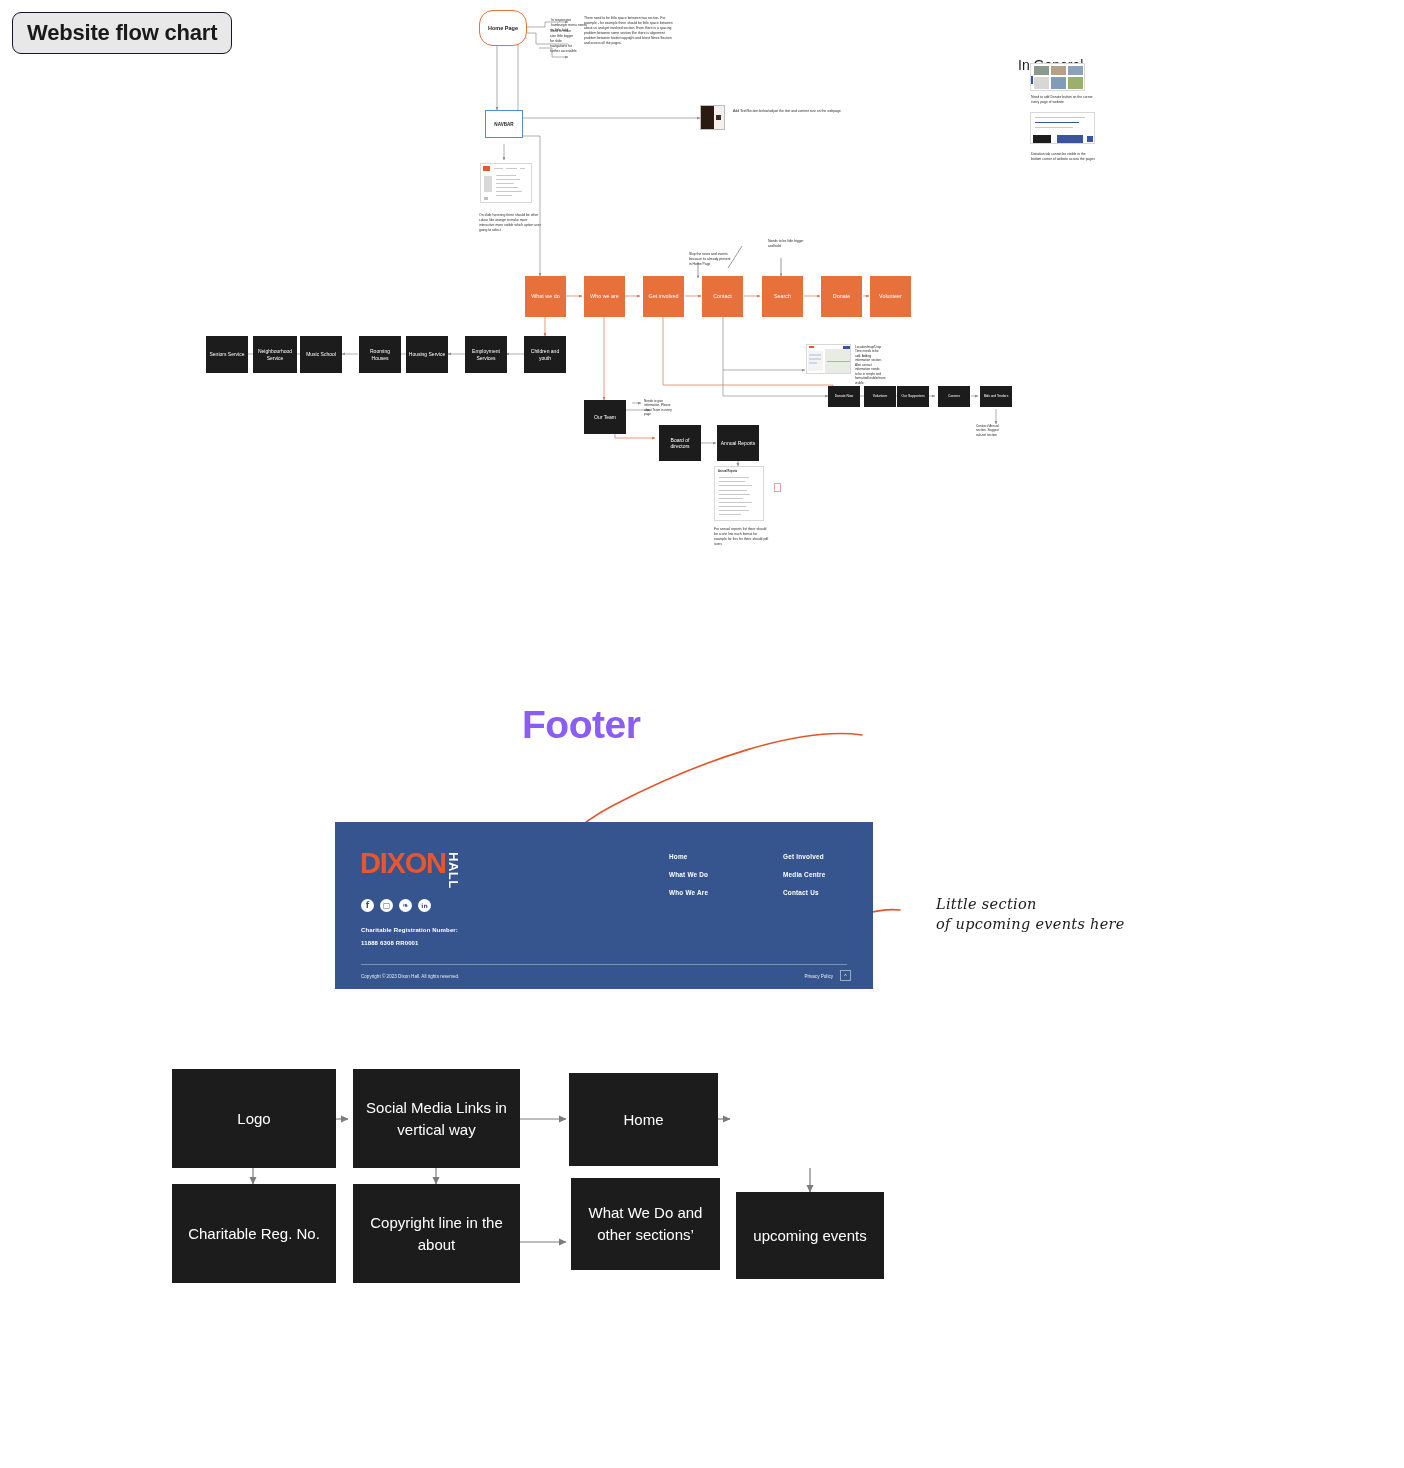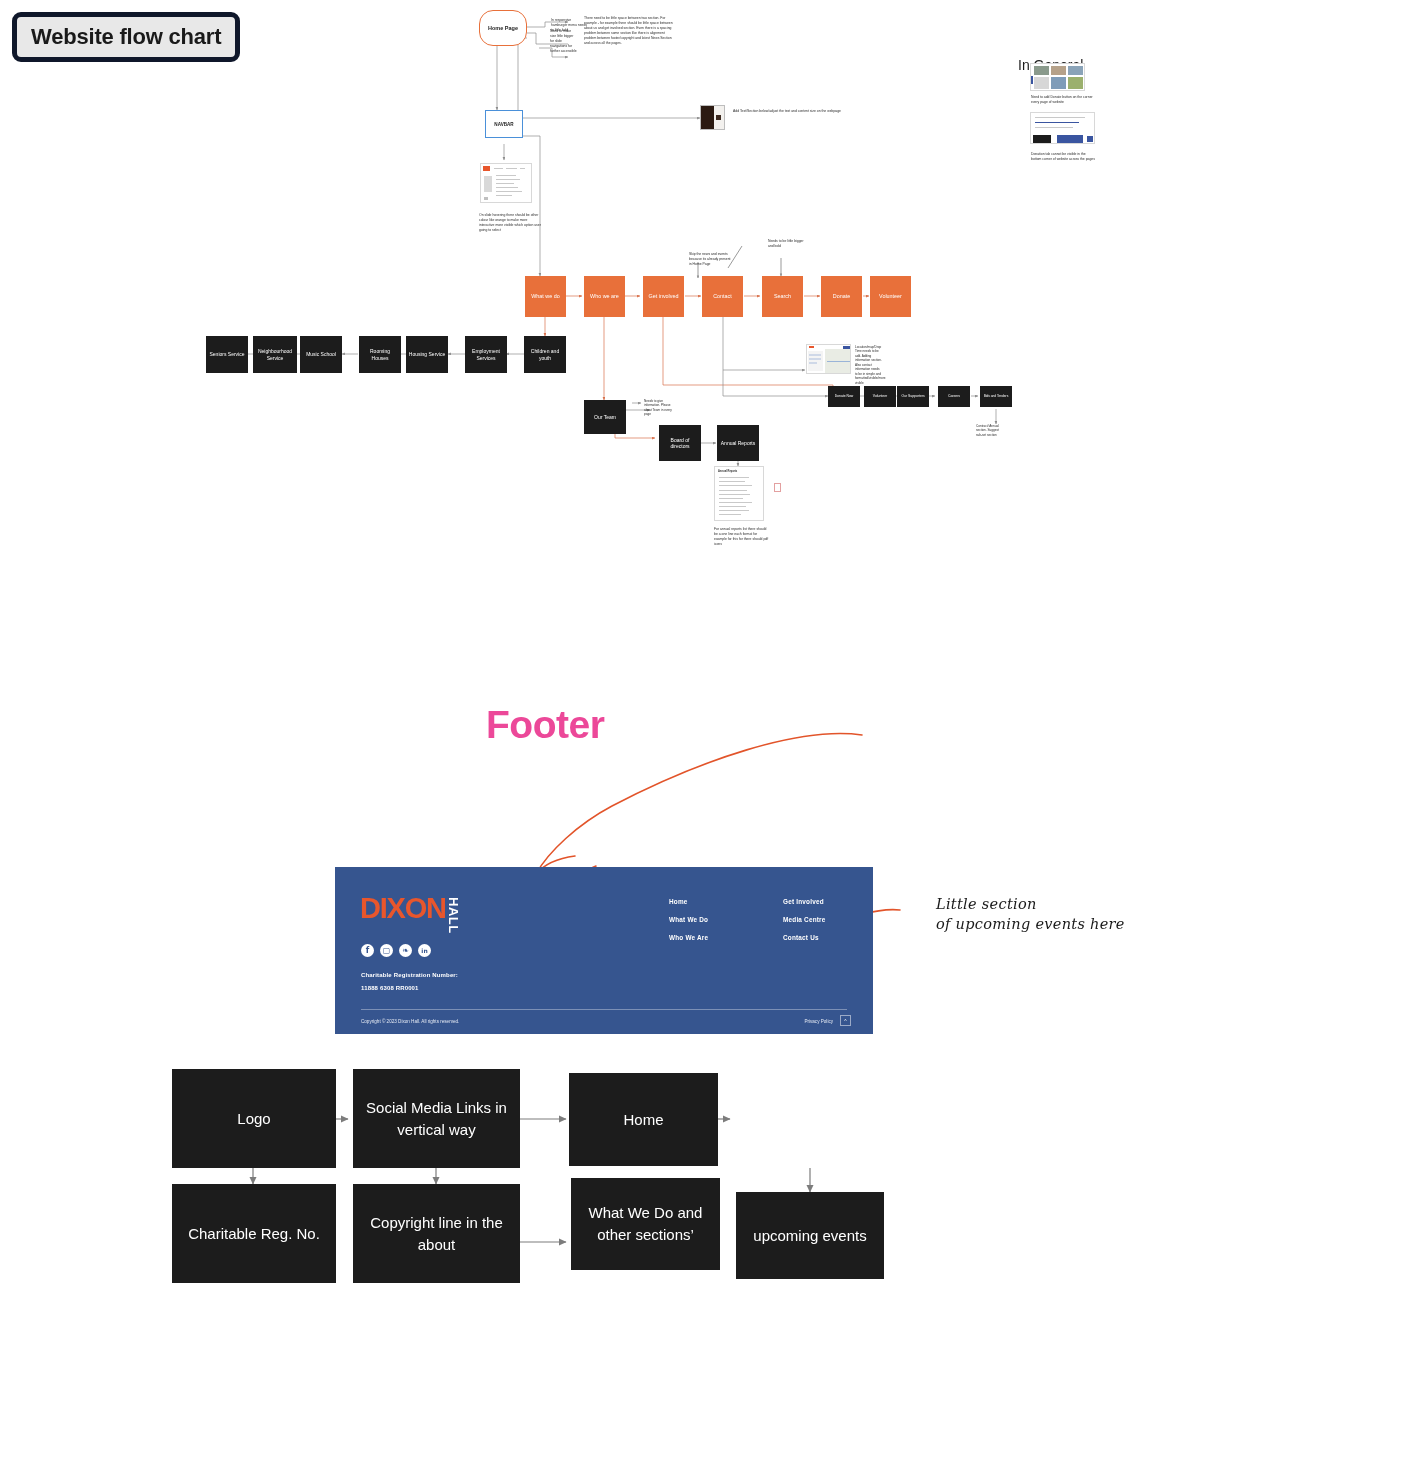--- a/index.html
+++ b/index.html
@@ -9,21 +9,21 @@
     background:#ffffff;
     font-family:"Liberation Sans", sans-serif;
     overflow:hidden;
   }
   #canvas { position:absolute; inset:0; }
   svg.wires { position:absolute; left:0; top:0; width:1404px; height:1468px; pointer-events:none; }
 
   
   .title-badge {
     position:absolute; left:12px; top:12px;
-    background:#e8e8e8; border:5px solid #0f172a; border-radius:9px;
+    background:#e8e8e8; border:1px solid #0f172a; border-radius:9px;
     padding:7px 14px; font-size:22px; font-weight:bold; color:#1a1a1a;
     letter-spacing:-0.2px;
   }
 
   
   .node { position:absolute; display:flex; align-items:center; justify-content:center; text-align:center; }
   .node-home {
     border:1.4px solid #e8703a; border-radius:14px; background:#ffffff;
     font-size:5.5px; color:#1d1d1d; font-weight:600;
   }
@@ -45,28 +45,28 @@
   .thumb { position:absolute; background:#fff; border:0.6px solid #d8d8d8; overflow:hidden; }
   .thumb-dark { background:#2b1a12; border:0.6px solid #bdbdbd; }
   .tline { position:absolute; background:#c9c9c9; height:1px; }
   .tblock { position:absolute; }
 
   
   .ingeneral-h { position:absolute; left:1018px; top:45px; font-size:14px; color:#1c1c1c;margin-top:12px; }
 
   
   .footer-h {
-    position:absolute; left:486px; top:703px;
-    font-size:39px; font-weight:bold; color:#ec4899; letter-spacing:-0.5px;
+    position:absolute; left:522px; top:703px;
+    font-size:39px; font-weight:bold; color:#8b5cf6; letter-spacing:-0.5px;
   }
 
   
   .footer-mock {
     position:absolute; left:335px; top:822px; width:538px; height:167px;
-    background:#36558f; color:#ffffff;margin-top:45px;
+    background:#36558f; color:#ffffff;
   }
   .logo-wrap { position:absolute; left:25px; top:30px; display:flex; align-items:flex-start; }
   .logo-dixon { font-size:29px; font-weight:bold; color:#e8562c; letter-spacing:-1.2px; line-height:0.82; }
   .logo-hall {
     font-size:13px; font-weight:bold; color:#ffffff; letter-spacing:0.5px;
     writing-mode:vertical-rl; margin-left:1px; line-height:1;
   }
   .socials { position:absolute; left:26px; top:77px; display:flex; gap:6px; }
   .soc {
     width:13px; height:13px; border-radius:50%; background:#ffffff; color:#36558f;

